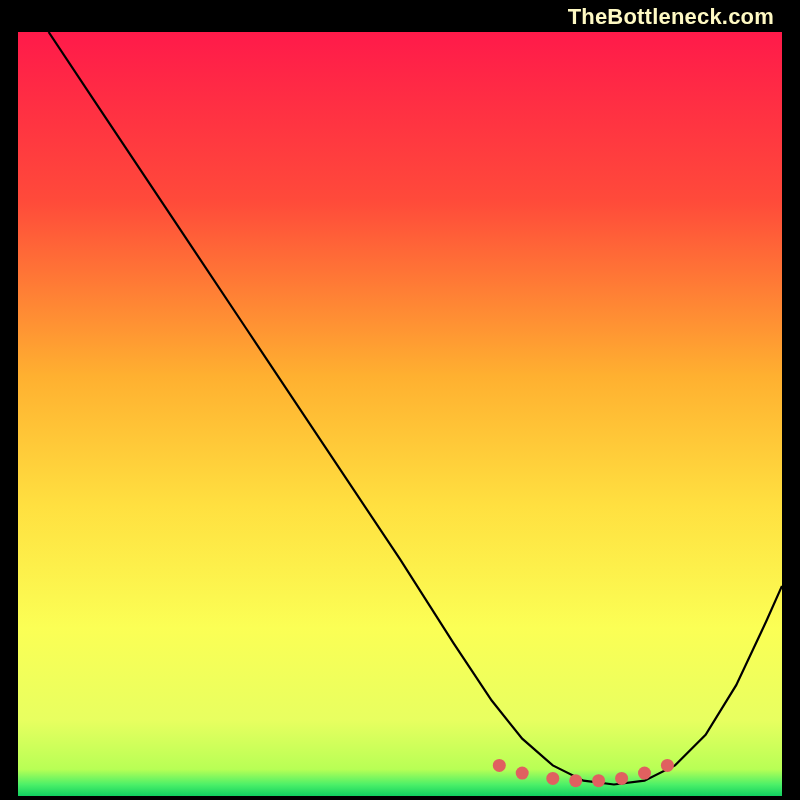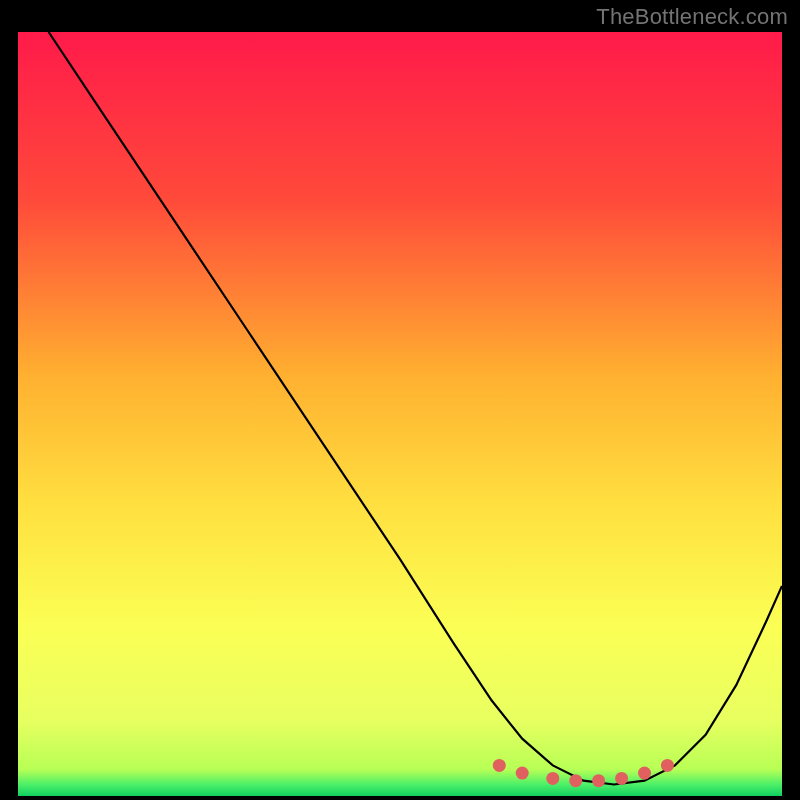--- a/index.html
+++ b/index.html
@@ -21,25 +21,25 @@
   .plot {
     position: absolute;
     left: 0;
     top: 0;
     width: 764px;
     height: 764px;
   }
   .watermark {
     position: absolute;
     top: 4px;
-    right: 12px;
+    right: 26px;
     font-family: Arial, Helvetica, sans-serif;
     font-size: 22px;
-    font-weight: 400;
-    color: #737373;
+    font-weight: 700;
+    color: #fef9c3;
     letter-spacing: 0.2px;
   }
 </style>
 </head>
 <body>
 
 <div class="watermark">TheBottleneck.com</div>
 
 <div class="frame">
   <svg class="plot" viewBox="0 0 764 764" preserveAspectRatio="none">

